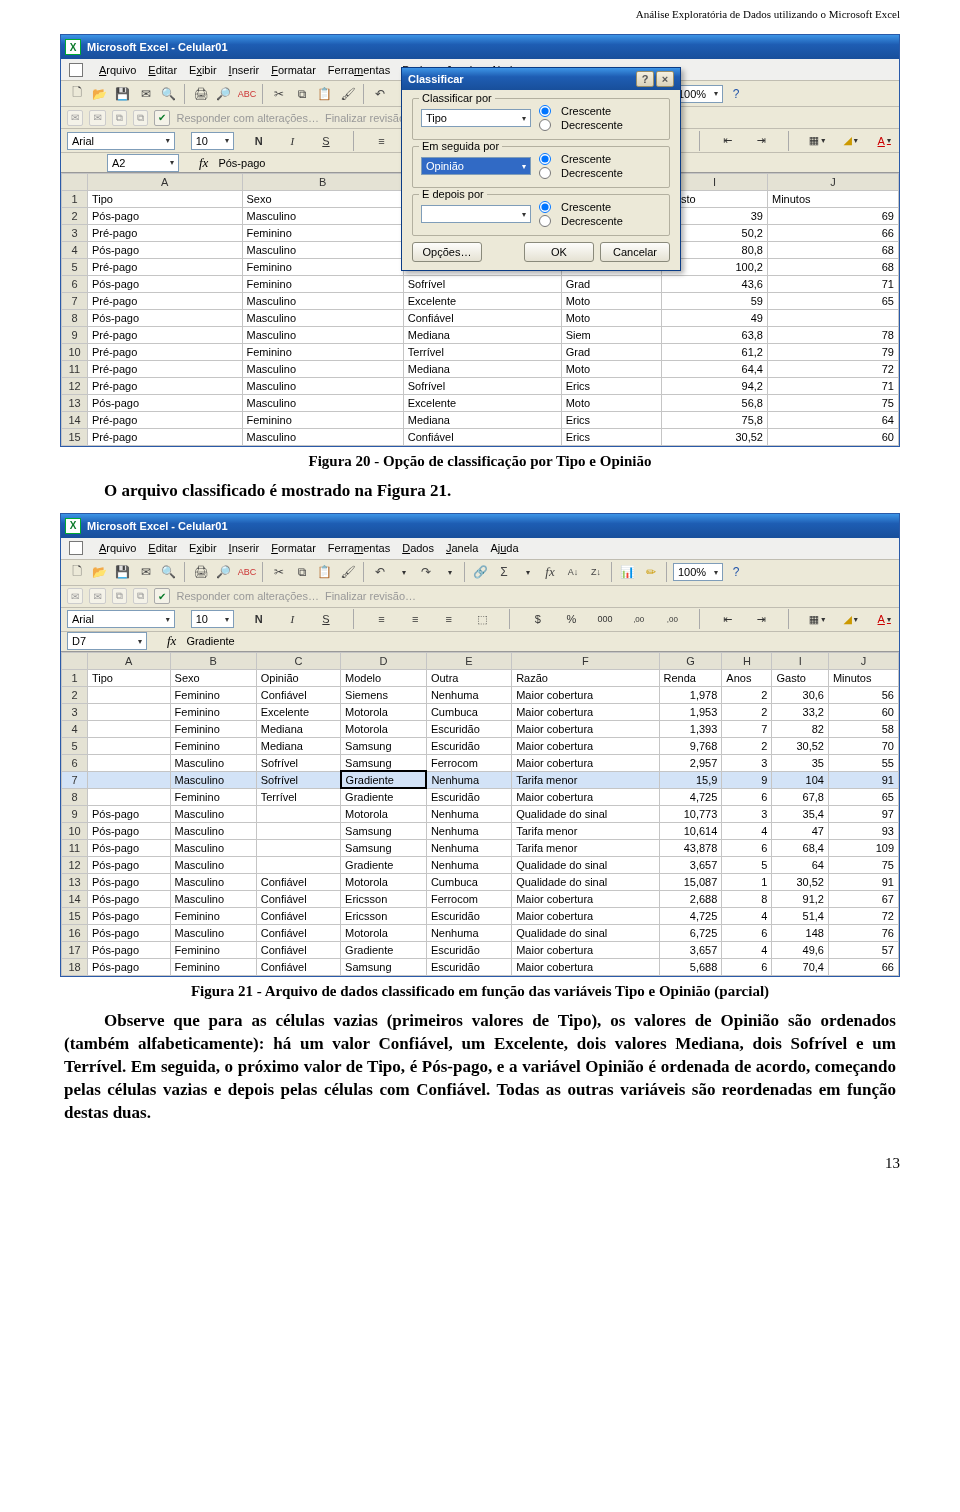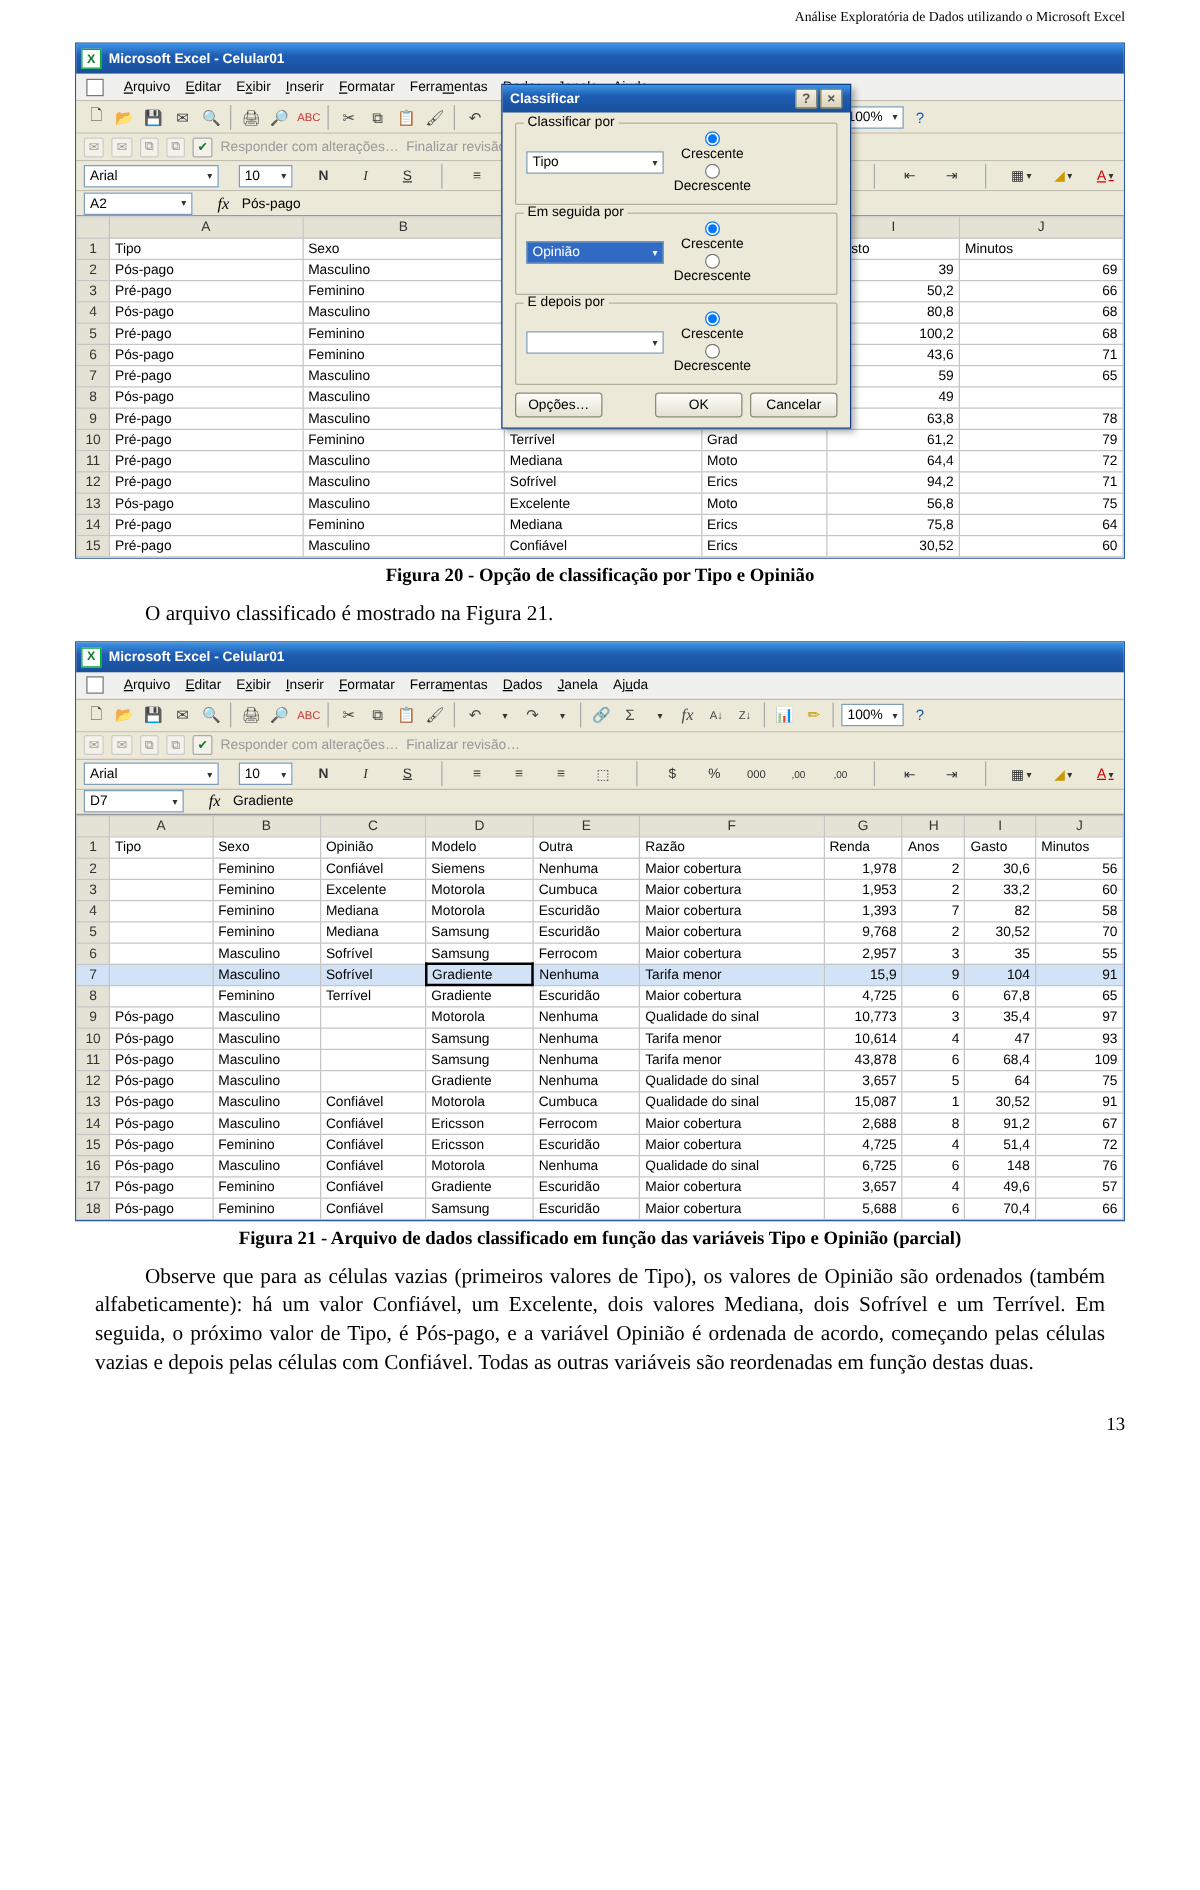--- a/index.html
+++ b/index.html
@@ -187,21 +187,21 @@
     width: 110px; height: 18px;
     border: 1px solid #7f9db9;
     background: #fff;
     display: flex; align-items:center; padding: 0 4px;
     font-size: 11px;
   }
   .dd.sel { background: #316ac5; color: #fff; }
   .dd::after { content: "▾"; margin-left: auto; font-size: 8px; color: #333; }
   .dd.sel::after { color: #fff; }
   .radios { display: flex; flex-direction: column; gap: 2px; font-size: 11px; }
-  .radio { display: flex; align-items: center; gap: 0; flex-direction: column; }
+  .radio { display: flex; align-items: center; gap: 10px; }
   .radio input { width: 12px; height: 12px; margin:0; }
   .dlg-btns {
     display: flex; gap: 6px;
     justify-content: flex-end;
     margin-top: 6px;
   }
   .win-btn {
     width: 70px; height: 20px;
     border: 1px solid #8a8a7b;
     background: linear-gradient(#fdfdfb,#e5e2d3);
@@ -210,22 +210,23 @@
     display:flex; align-items:center; justify-content:center;
   }
   .caption {
     text-align: center;
     font-weight: bold;
     margin: 6px 0 4px 0;
     font-size: 15px;
   }
   .body-para {
     text-align: justify;
-    margin: 10px 16px;
+    margin: 10px 4px;
     line-height: 1.35;
+    font-weight: bold;
   }
   .indent { text-indent: 40px; }
   .page-num {
     text-align: right;
     font-size: 15px;
     margin-top: 30px;
   }
   .resp-bar {
     background:#ece9d8;border-bottom:1px solid #c0bdb1;height:22px;
     display:flex;align-items:center;gap:6px;padding:0 6px;color:#999;
@@ -336,21 +337,21 @@
     <div class="fmt-btn" style="font-size:8px;">,00</div>
     <div class="tb-sep"></div>
     <div class="fmt-btn">⇤</div>
     <div class="fmt-btn">⇥</div>
     <div class="tb-sep"></div>
     <div class="fmt-btn tb-drop">▦</div>
     <div class="fmt-btn tb-drop" style="color:#c90;">◢</div>
     <div class="fmt-btn tb-drop" style="color:#c00;text-decoration:underline;">A</div>
   </div>
   <div class="namebox-row">
-    <div class="combo" style="width:87px;">
+    <div class="combo" style="width:72px;margin-left:40px;">
         <span>A2</span>
       </div>
     <span style="width:12px;"></span>
     <span class="fx">fx</span>
     <span style="margin-left:6px;">Pós-pago</span>
   </div>
   <table class="grid">
     <tbody>
         <tr>
       <th class="rowhdr"></th>

